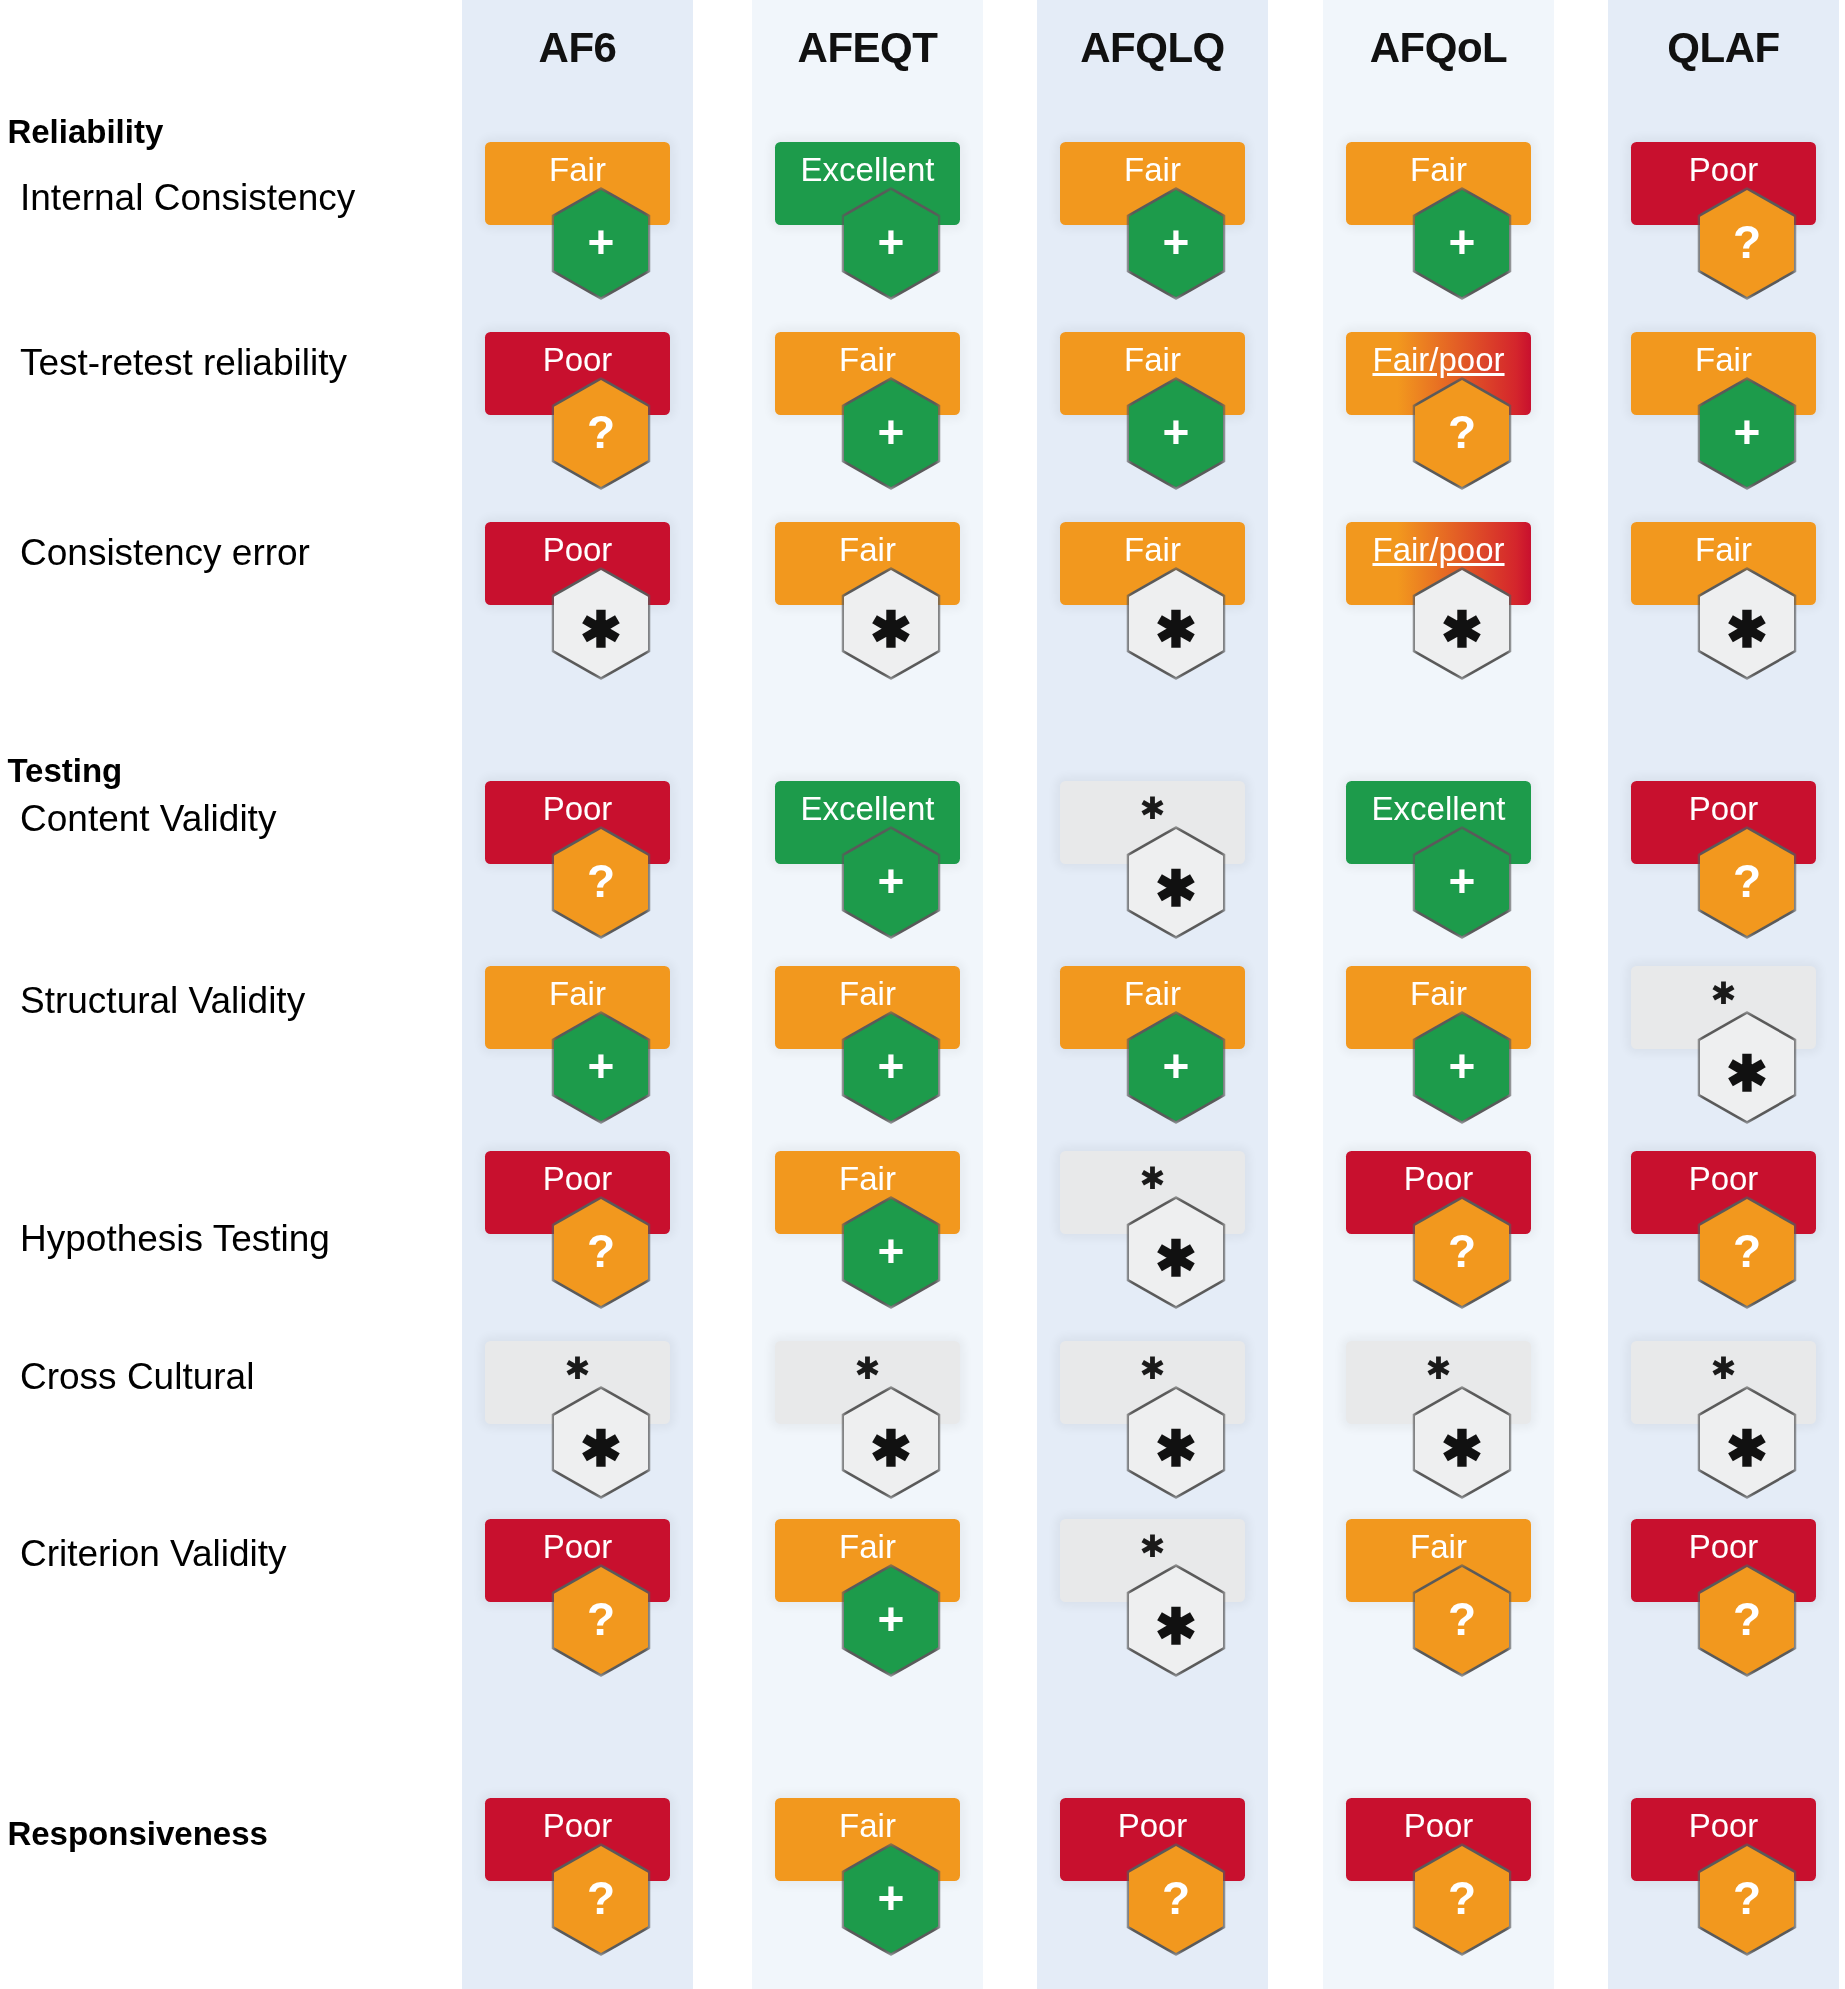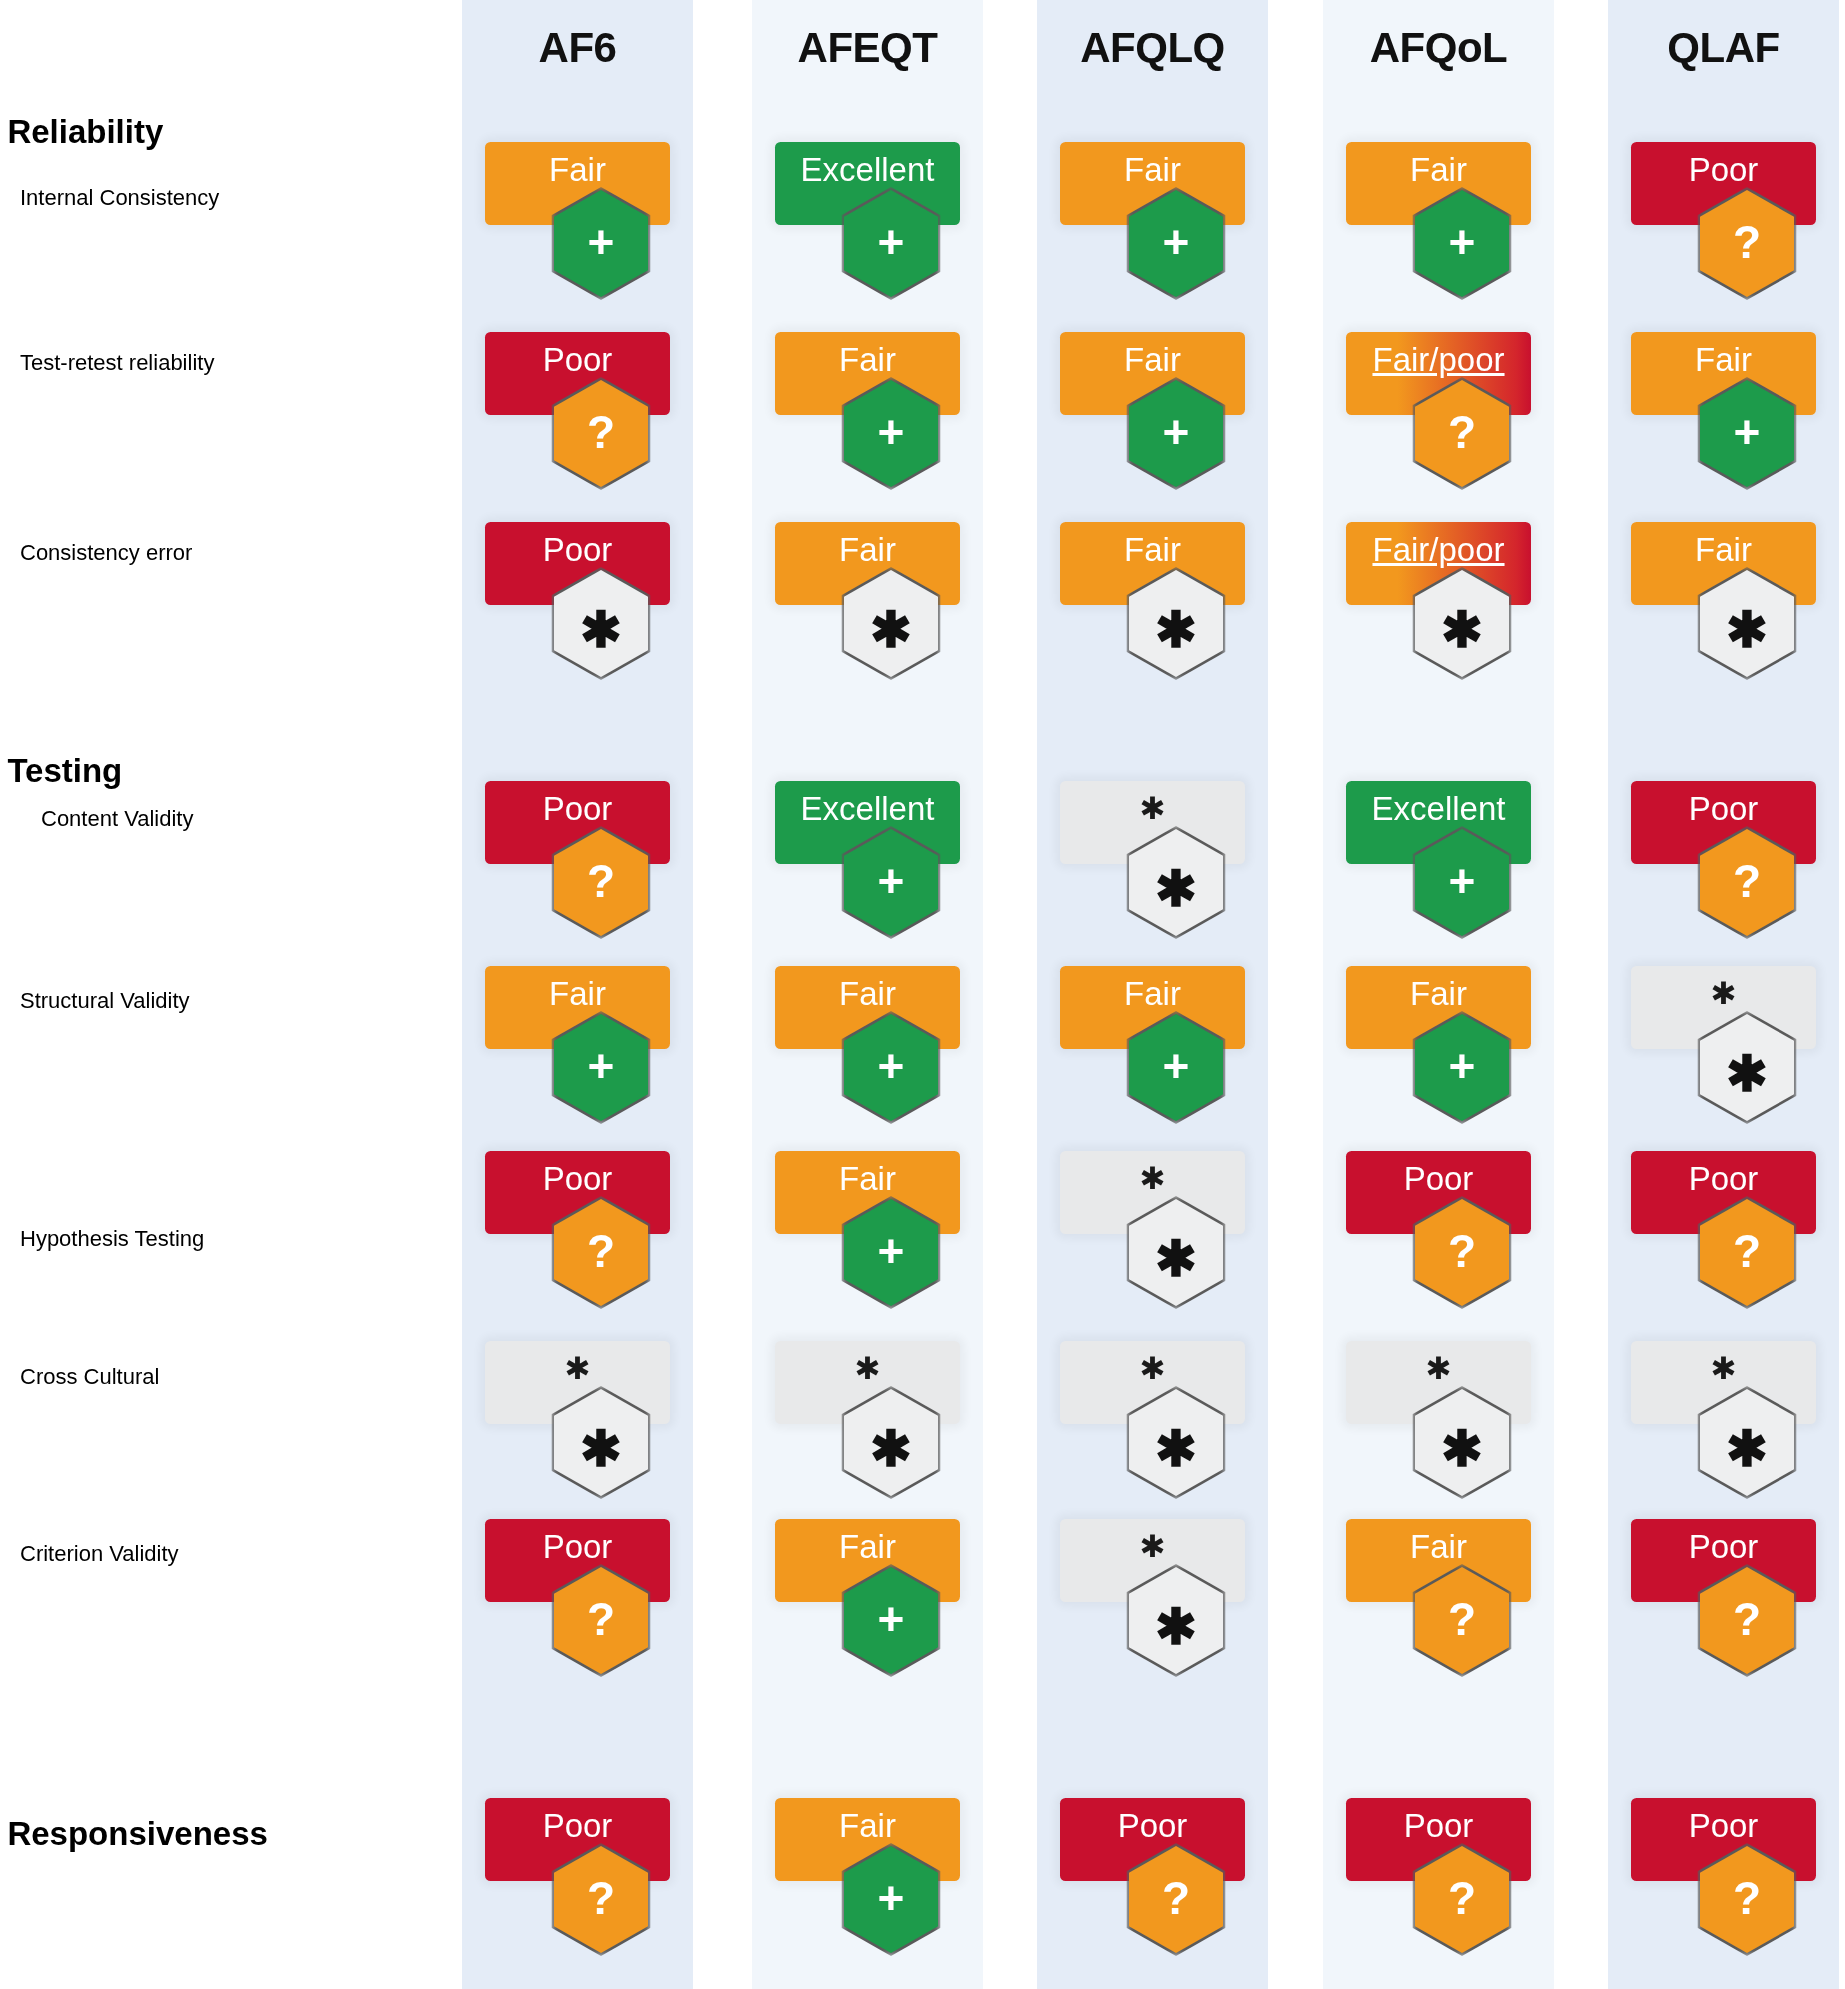--- a/index.html
+++ b/index.html
@@ -21,21 +21,21 @@
   
   .col-head{
     position:absolute;top:20px;width:231px;height:55px;
     display:flex;align-items:center;justify-content:center;
     font-size:42px;font-weight:bold;color:#111;letter-spacing:-0.5px;
   }
 
   
   .row-label{
     position:absolute;left:9.2px;width:314px;
-    font-size:22px;color:#000;white-space:nowrap;
+    font-size:37px;color:#000;white-space:nowrap;
     display:flex;align-items:center;height:46px;
   }
   .row-label.section{
     font-weight:bold;left:7.4px;font-size:33px;
   }
   .row-label.sub{left:20px;}
 
   
   .cell{
     position:absolute;width:231px;height:157px;
@@ -94,21 +94,21 @@
       <div class="col-head" style="left: 1037px;">AFQLQ</div>
       <div class="col-head" style="left: 1323px;">AFQoL</div>
       <div class="col-head" style="left: 1608px;">QLAF</div>
     </div>
   <div id="labels">
       <div class="row-label section" style="top: 109px;">Reliability</div>
       <div class="row-label section" style="top: 748px;">Testing</div>
       <div class="row-label sub" style="top: 175px;">Internal Consistency</div>
       <div class="row-label sub" style="top: 340px;">Test-retest reliability</div>
       <div class="row-label sub" style="top: 530px;">Consistency error</div>
-      <div class="row-label sub" style="top: 796px; margin-left: 21px;">Content Validity</div>
+      <div class="row-label sub" style="top: 796px;">Content Validity</div>
       <div class="row-label sub" style="top: 978px;">Structural Validity</div>
       <div class="row-label sub" style="top: 1216px;">Hypothesis Testing</div>
       <div class="row-label sub" style="top: 1354px;">Cross Cultural</div>
       <div class="row-label sub" style="top: 1531px;">Criterion Validity</div>
       <div class="row-label section" style="top: 1811px;">Responsiveness</div>
     </div>
   <div id="cells">
       <div class="cell" style="left: 462px; top: 142px;">
         <div class="bar rate-fair">Fair</div>
         <div class="hexwrap">

